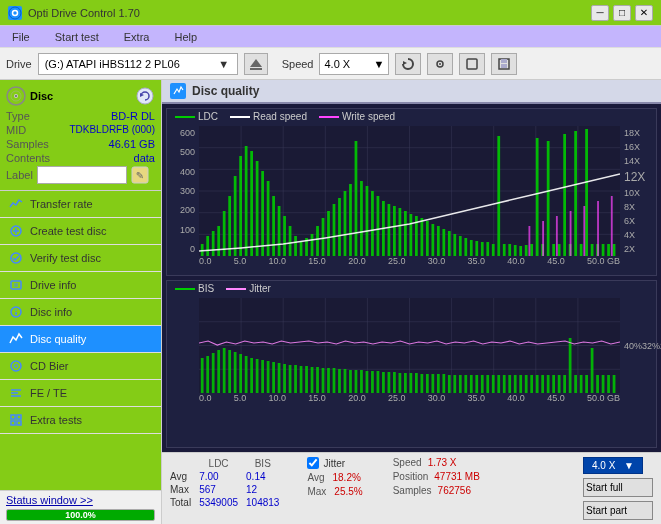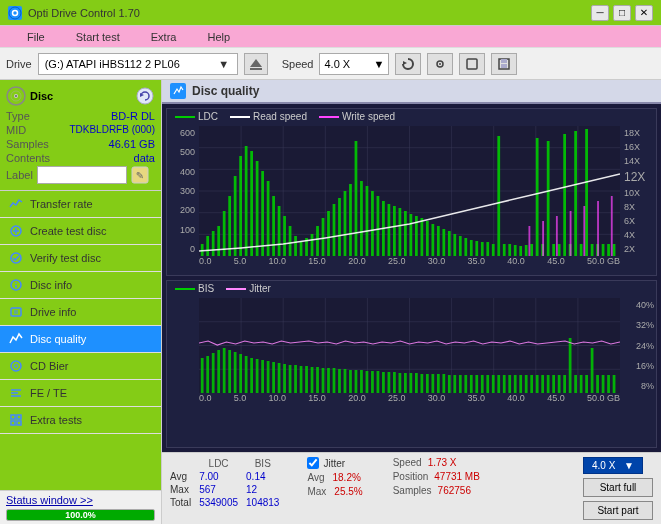--- a/index.html
+++ b/index.html
@@ -8,21 +8,21 @@
     
     .titlebar { background: #84cc16; display: flex; align-items: center; justify-content: space-between; padding: 4px 8px; border-bottom: 1px solid #ccc; height: 26px; }
     .titlebar-left { display: flex; align-items: center; gap: 6px; }
     .titlebar-icon { width: 14px; height: 14px; background: #1e90ff; border-radius: 2px; display: flex; align-items: center; justify-content: center; color: white; font-size: 8px; font-weight: bold; }
     .titlebar-title { font-size: 11px; color: #333; }
     .titlebar-controls { display: flex; gap: 4px; }
     .titlebar-btn { width: 18px; height: 16px; border: 1px solid #aaa; background: #e8e8e8; display: flex; align-items: center; justify-content: center; font-size: 10px; cursor: pointer; border-radius: 2px; }
     .titlebar-btn.close { background: #e8e8e8; }
     
     
-    .menubar { background: #f9a8d4; display: flex; gap: 15px; padding: 2px 19px; border-bottom: 1px solid #ddd; height: 22px; align-items: center; }
+    .menubar { background: #c4b5fd; display: flex; gap: 9px; padding: 2px 4px; border-bottom: 1px solid #ddd; height: 22px; align-items: center; }
     .menu-item { padding: 2px 8px; cursor: pointer; font-size: 11px; color: #333; border-radius: 2px; }
     
     
     .drive-toolbar { background: #f0f0f0; display: flex; align-items: center; gap: 6px; padding: 3px 6px; border-bottom: 1px solid #ccc; height: 32px; }
     .toolbar-label { font-size: 11px; color: #333; font-weight: 500; }
     .drive-select { display: flex; align-items: center; gap: 2px; background: white; border: 1px solid #aaa; padding: 2px 6px; min-width: 200px; height: 22px; font-size: 11px; }
     .drive-select-arrow { width: 14px; text-align: center; color: #333; }
     .eject-btn { width: 24px; height: 22px; background: #e0e0e0; border: 1px solid #aaa; display: flex; align-items: center; justify-content: center; cursor: pointer; }
     .speed-label { font-size: 11px; color: #333; margin-left: 8px; }
     .speed-select { background: white; border: 1px solid #aaa; padding: 2px 4px; height: 22px; font-size: 11px; min-width: 60px; display: flex; align-items: center; justify-content: space-between; }
@@ -77,21 +77,21 @@
     .legend-color { width: 20px; height: 2px; }
     .legend-text { color: #ccc; font-size: 10px; }
     
     
     .stats-area { background: #e8e8e8; border-top: 1px solid #ccc; padding: 4px 8px; display: flex; gap: 20px; align-items: flex-start; }
     .stats-table { font-size: 10px; }
     .stats-table table { border-collapse: collapse; }
     .stats-table td { padding: 1px 8px 1px 0; color: #333; font-size: 10px; }
     .stats-table td.blue { color: #0000cc; font-size: 10px; }
     .stats-table th { color: #555; font-size: 10px; font-weight: normal; padding: 1px 8px 1px 0; }
-    .start-btn { background: #e0e0e0; border: 1px solid #888; padding: 3px 2px; font-size: 10px; cursor: pointer; min-width: 70px; text-align: center; }
+    .start-btn { background: #e0e0e0; border: 1px solid #888; padding: 3px 2px; font-size: 10px; cursor: pointer; min-width: 70px; text-align: left; }
   </style>
 </head>
 <body>
 
 <div class="titlebar">
   <div class="titlebar-left">
     <div class="titlebar-icon">
       <svg width="14" height="14" viewBox="0 0 14 14">
         <circle cx="7" cy="7" r="6" fill="#1e90ff" stroke="#0060cc" stroke-width="1"></circle>
         <circle cx="7" cy="7" r="2.5" fill="none" stroke="white" stroke-width="1.5"></circle>
@@ -227,36 +227,36 @@
           <svg width="14" height="14" viewBox="0 0 14 14">
               <circle cx="7" cy="7" r="5" fill="none" stroke="#4488ff" stroke-width="1.5"></circle>
               <polyline points="4,7 6,9 10,5" fill="none" stroke="#4488ff" stroke-width="1.5"></polyline>
             </svg>
         </span>
         <span>Verify test disc</span>
       </div>
       <div class="nav-item">
         <span class="nav-icon">
           <svg width="14" height="14" viewBox="0 0 14 14">
+              <rect x="2" y="3" width="10" height="8" rx="1" fill="none" stroke="#4488ff" stroke-width="1.5"></rect>
+              <line x1="5" y1="6" x2="9" y2="6" stroke="#4488ff" stroke-width="1"></line>
+              <line x1="5" y1="8" x2="9" y2="8" stroke="#4488ff" stroke-width="1"></line>
+            </svg>
+        </span>
+        <span>Drive info</span>
+      </div>
+      <div class="nav-item">
+        <span class="nav-icon">
+          <svg width="14" height="14" viewBox="0 0 14 14">
               <circle cx="7" cy="7" r="5" fill="none" stroke="#4488ff" stroke-width="1.5"></circle>
               <circle cx="7" cy="5" r="0.8" fill="#4488ff"></circle>
               <line x1="7" y1="7" x2="7" y2="10" stroke="#4488ff" stroke-width="1.5"></line>
             </svg>
         </span>
         <span>Disc info</span>
-      </div>
-      <div class="nav-item">
-        <span class="nav-icon">
-          <svg width="14" height="14" viewBox="0 0 14 14">
-              <rect x="2" y="3" width="10" height="8" rx="1" fill="none" stroke="#4488ff" stroke-width="1.5"></rect>
-              <line x1="5" y1="6" x2="9" y2="6" stroke="#4488ff" stroke-width="1"></line>
-              <line x1="5" y1="8" x2="9" y2="8" stroke="#4488ff" stroke-width="1"></line>
-            </svg>
-        </span>
-        <span>Drive info</span>
       </div>
       <div class="nav-item active">
         <span class="nav-icon">
           <svg width="14" height="14" viewBox="0 0 14 14">
               <polyline points="1,11 4,5 7,8 10,2 13,6" fill="none" stroke="white" stroke-width="1.5"></polyline>
             </svg>
         </span>
         <span>Disc quality</span>
       </div>
       <div class="nav-item">
@@ -490,21 +490,21 @@
             <span class="legend-text">BIS</span>
           </div>
           <div class="legend-item">
             <div class="legend-color" style="background:#ff88ff;"></div>
             <span class="legend-text">Jitter</span>
           </div>
         </div>
         <div style="position:relative; margin: 2px 36px 0 32px; height: 95px;">
           
           
-          <div style="position:absolute;right:-36px;top:0;bottom:0;width:34px;display:flex;flex-direction:column;justify-content:space-between;align-items:flex-end;padding:2px;">
+          <div style="position:absolute;right:-36px;top:0;bottom:0;width:34px;display:flex;flex-direction:row;justify-content:space-between;align-items:center;padding:2px;">
             <span style="font-size:9px;color:#aaa;">40%</span>
             <span style="font-size:9px;color:#aaa;">32%</span>
             <span style="font-size:9px;color:#aaa;">24%</span>
             <span style="font-size:9px;color:#aaa;">16%</span>
             <span style="font-size:9px;color:#aaa;">8%</span>
           </div>
           <svg width="100%" height="100%" viewBox="0 0 460 95" preserveAspectRatio="none">
             <rect width="460" height="95" fill="#1a1a35"></rect>
 
             <line x1="46" y1="0" x2="46" y2="95" stroke="#3a3a5a" stroke-width="0.5"></line>

